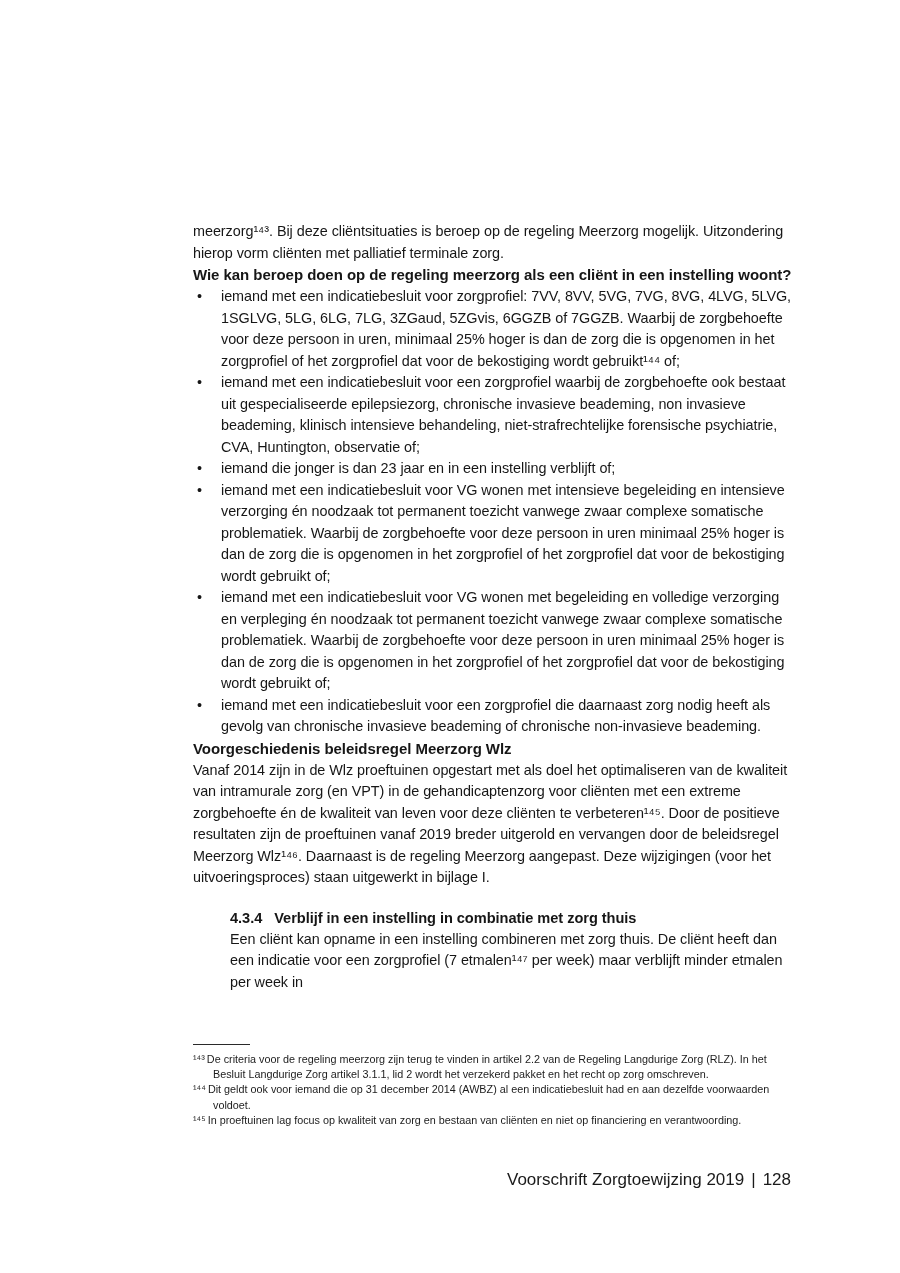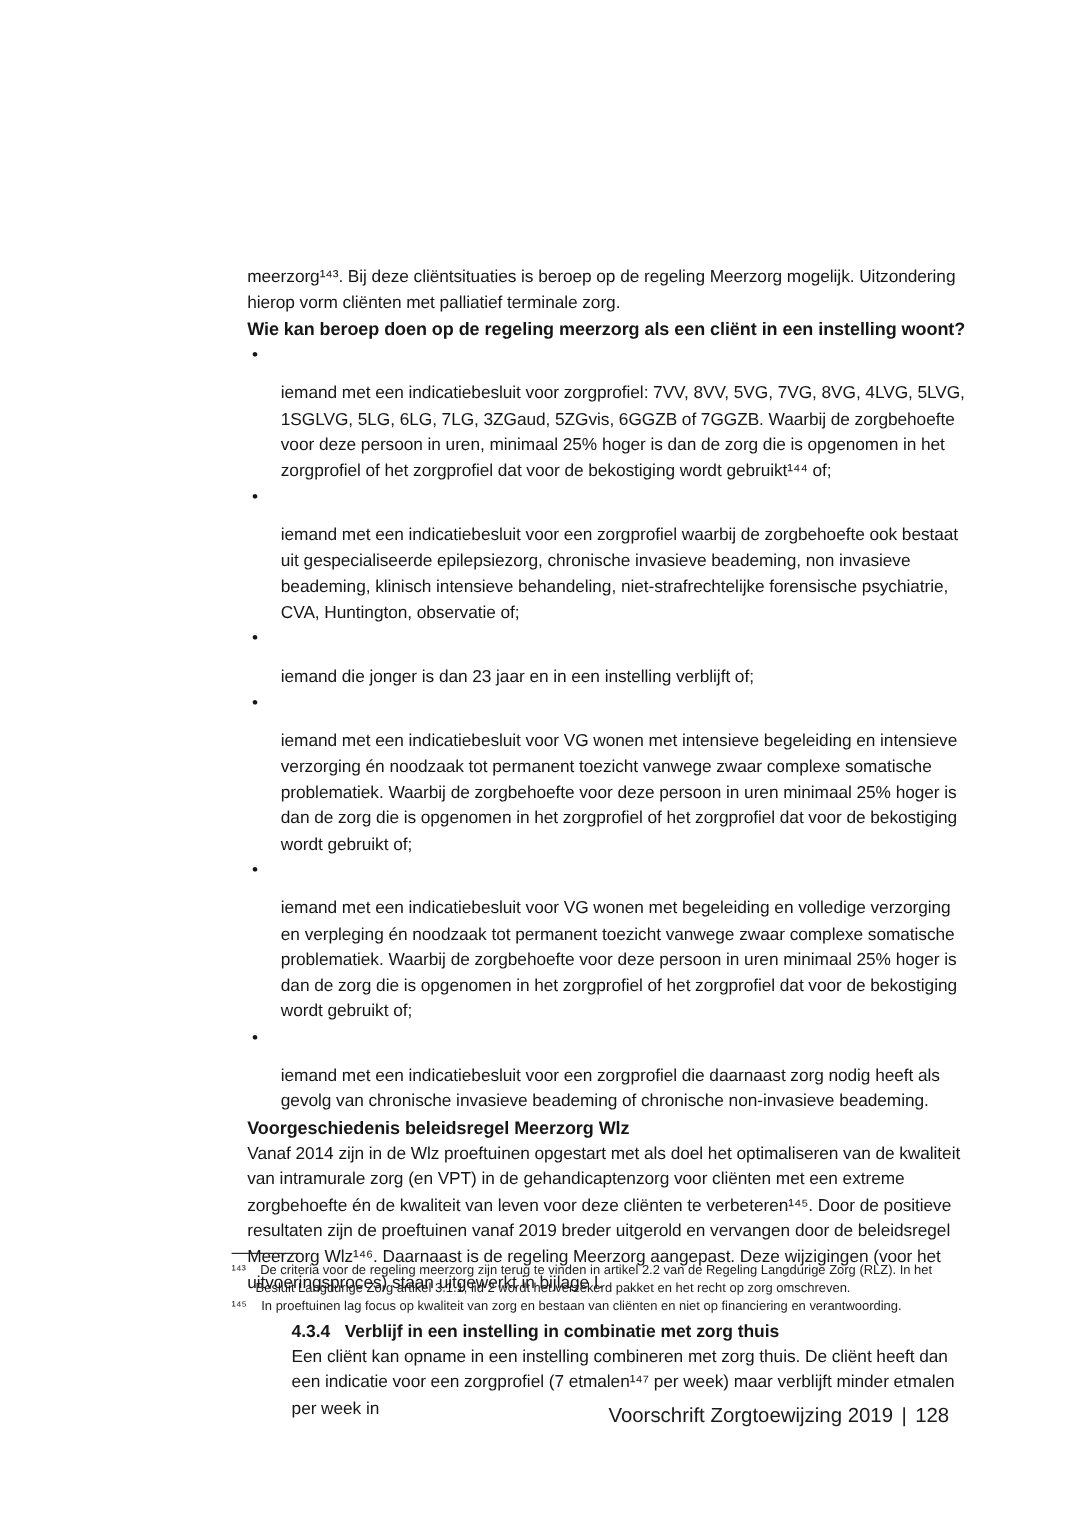--- a/index.html
+++ b/index.html
@@ -7,21 +7,21 @@
   body {
     width: 900px;
     height: 1273px;
     position: relative;
     font-family: "Liberation Sans", sans-serif;
     color: #161616;
     overflow: hidden;
   }
   .page-content {
     position: absolute;
-    left: 206px;
+    left: 193px;
     top: 221px;
     width: 599px;
     font-size: 14.4px;
     line-height: 21.5px;
     letter-spacing: -0.05px;
   }
   p.body { margin: 0; }
   .intro { margin-bottom: 20px; }
   h2.section-heading {
     font-size: 15px;
@@ -37,21 +37,20 @@
   ul.bullets li {
     display: flex;
     align-items: flex-start;
   }
   ul.bullets .marker {
     flex: 0 0 28px;
     padding-left: 4px;
   }
   ul.bullets .bullet-text {
     flex: 1 1 auto;
-    margin-top: 32px;
   }
   .section2-heading { margin-top: 15px; }
   .section3 { margin-top: 18px; margin-left: 37px; }
   h3.numbered-heading {
     font-size: 14.6px;
     line-height: 22px;
     font-weight: bold;
     margin: 0;
   }
   h3.numbered-heading .heading-number { margin-right: 12px; }
@@ -67,21 +66,21 @@
     margin-bottom: 7px;
   }
   .footnote {
     font-size: 10.8px;
     line-height: 15.2px;
     padding-left: 20px;
     text-indent: -20px;
     margin: 0;
     color: #1c1c1c;
   }
-  .footnote .fn-num { margin-right: 12px; }
+  .footnote .fn-num { margin-right: 2px; }
   .page-footer {
     position: absolute;
     right: 109px;
     top: 1172px;
     font-size: 17px;
     line-height: 15px;
     color: #1a1a1a;
     white-space: nowrap;
   }
   .page-footer .footer-sep { margin: 0 7px; }
@@ -133,19 +132,22 @@
   </div>
 
 </div>
 
 <div class="footnote-block">
   <div class="footnote-separator"></div>
   <p class="footnote">
     <span class="fn-num">¹⁴³</span><span>De criteria voor de regeling meerzorg zijn terug te vinden in artikel 2.2 van de Regeling Langdurige Zorg (RLZ). In het Besluit Langdurige Zorg artikel 3.1.1, lid 2 wordt het verzekerd pakket en het recht op zorg omschreven.</span>
   </p>
   <p class="footnote">
+    <span class="fn-num">¹⁴⁴</span><span>Dit geldt ook voor iemand die op 31 december 2014 (AWBZ) al een indicatiebesluit had en aan dezelfde voorwaarden voldoet.</span>
+  </p>
+  <p class="footnote">
     <span class="fn-num">¹⁴⁵</span><span>In proeftuinen lag focus op kwaliteit van zorg en bestaan van cliënten en niet op financiering en verantwoording.</span>
   </p>
 </div>
 
 <div class="page-footer">
   <span>Voorschrift Zorgtoewijzing 2019</span><span class="footer-sep">|</span><span>128</span>
 </div>
 
 </body></html>

